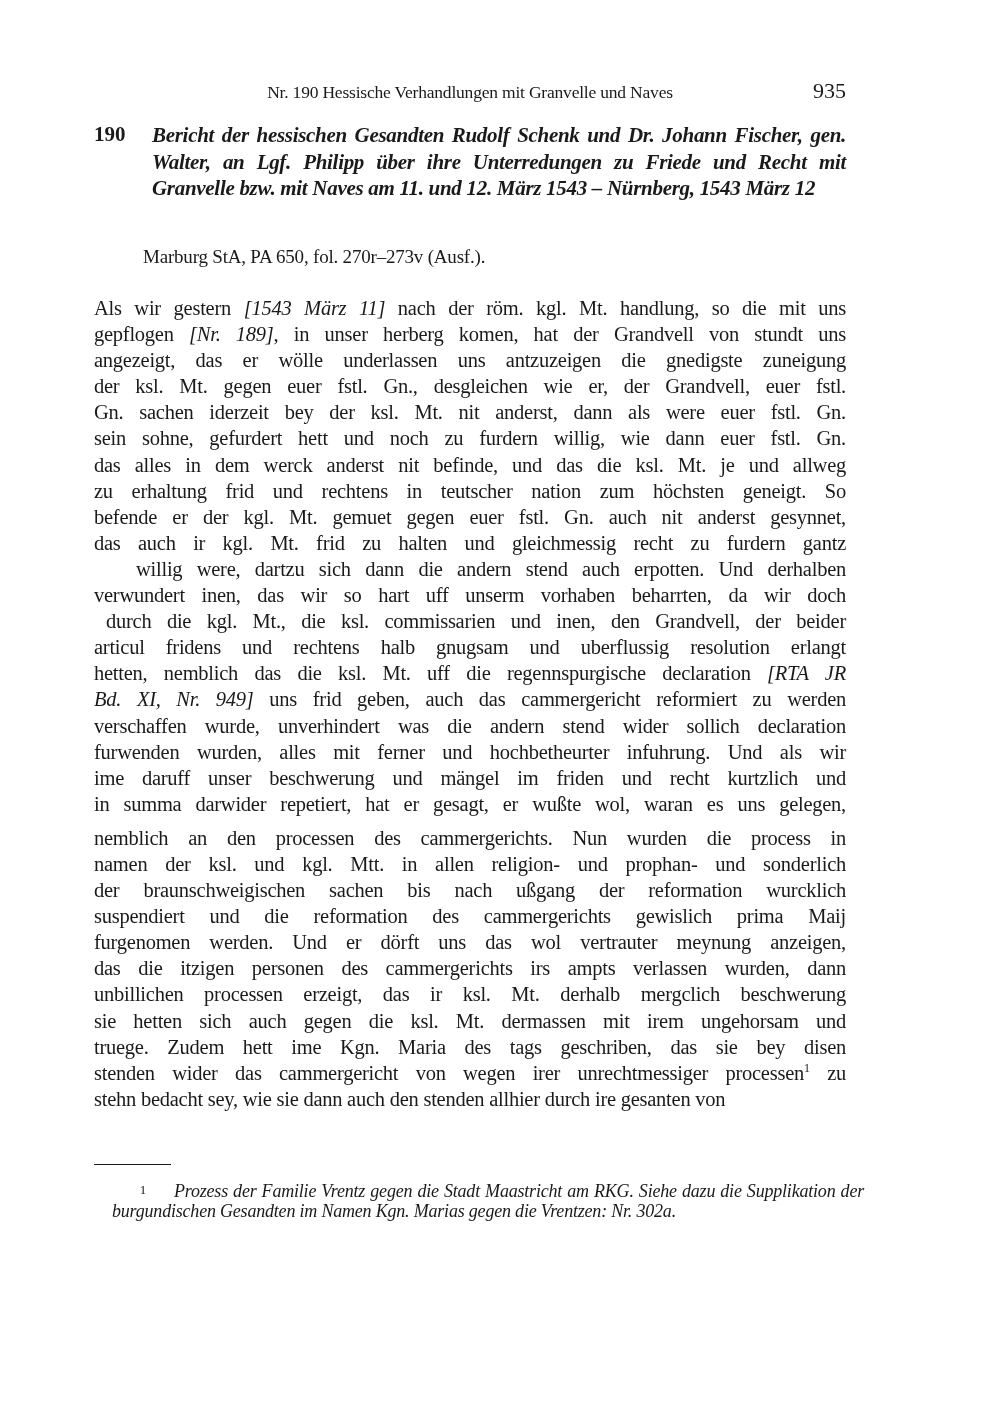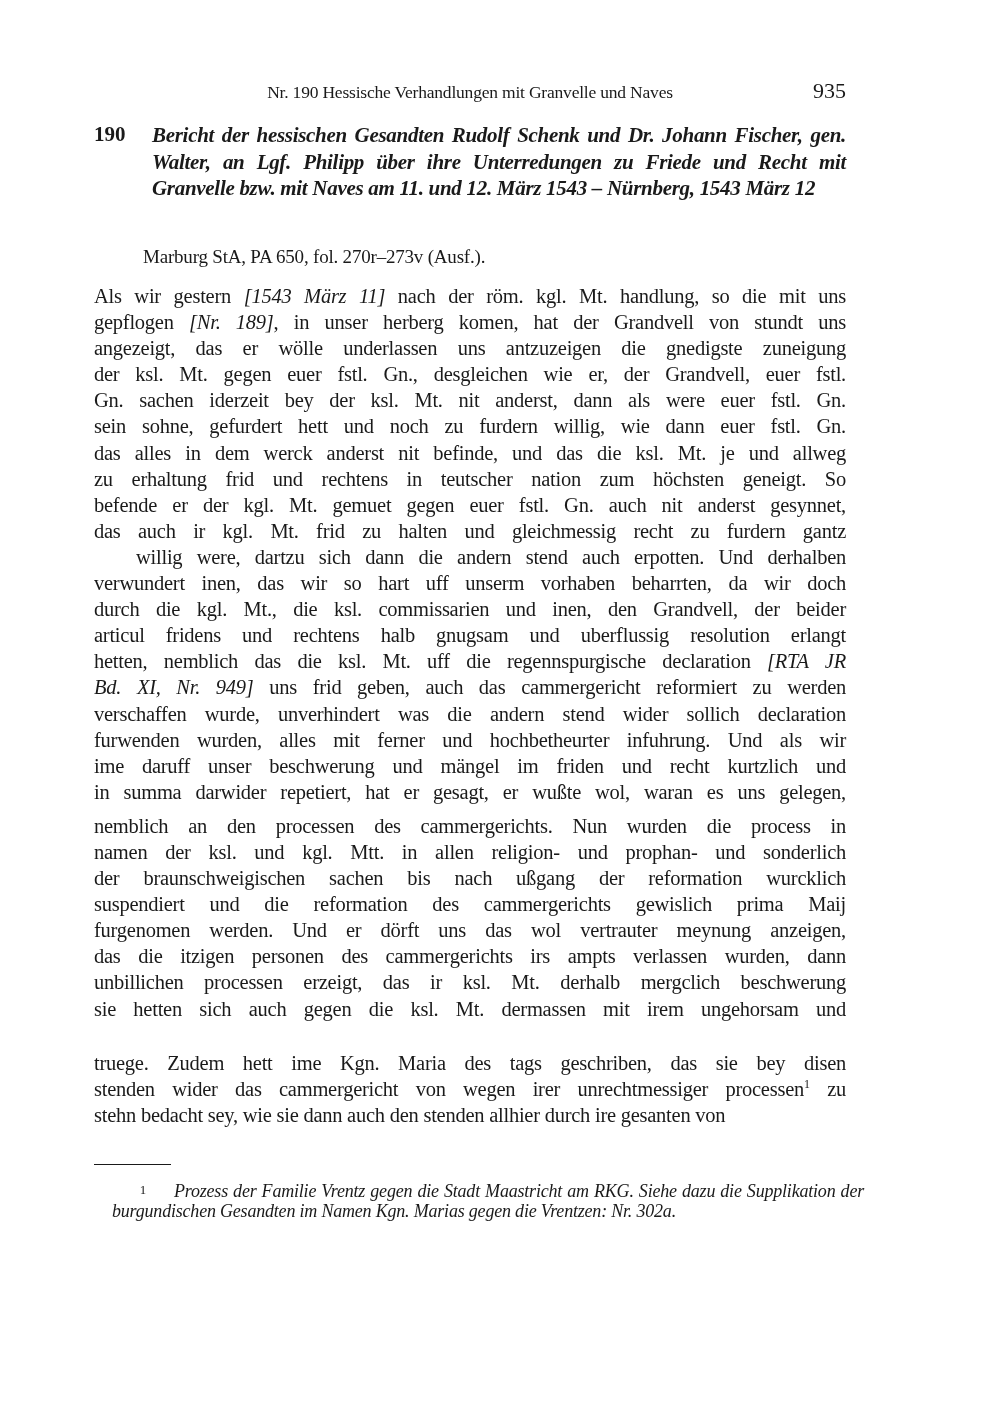--- a/index.html
+++ b/index.html
@@ -64,49 +64,49 @@
   </div>
 
   <div class="doc-head">
     <span class="doc-number">190</span>
     <div class="doc-title">Bericht der hessischen Gesandten Rudolf Schenk und Dr. Johann Fischer, gen. Walter, an Lgf. Philipp über ihre Unterredungen zu Friede und Recht mit Granvelle bzw. mit Naves am 11. und 12. März 1543 – Nürnberg, 1543 März 12</div>
   </div>
 
   <div class="source">Marburg StA, PA 650, fol. 270r–273v (Ausf.).</div>
 
   <div class="body-text" id="body-text">
-      <span class="line" style="white-space: normal;"><span>Als wir gestern </span><span class="ref">[1543 März 11]</span><span> nach der röm. kgl. Mt. handlung, so die mit uns</span></span>
+      <span class="line" style="white-space: normal; margin-top: 12px;"><span>Als wir gestern </span><span class="ref">[1543 März 11]</span><span> nach der röm. kgl. Mt. handlung, so die mit uns</span></span>
       <span class="line" style="white-space: normal;"><span>gepflogen </span><span class="ref">[Nr. 189]</span><span>, in unser herberg komen, hat der Grandvell von stundt uns</span></span>
       <span class="line" style="white-space: normal;"><span>angezeigt, das er wölle underlassen uns antzuzeigen die gnedigste zuneigung</span></span>
       <span class="line" style="white-space: normal;"><span>der ksl. Mt. gegen euer fstl. Gn., desgleichen wie er, der Grandvell, euer fstl.</span></span>
       <span class="line" style="white-space: normal;"><span>Gn. sachen iderzeit bey der ksl. Mt. nit anderst, dann als were euer fstl. Gn.</span></span>
       <span class="line" style="white-space: normal;"><span>sein sohne, gefurdert hett und noch zu furdern willig, wie dann euer fstl. Gn.</span></span>
       <span class="line" style="white-space: normal;"><span>das alles in dem werck anderst nit befinde, und das die ksl. Mt. je und allweg</span></span>
       <span class="line" style="white-space: normal;"><span>zu erhaltung frid und rechtens in teutscher nation zum höchsten geneigt. So</span></span>
       <span class="line" style="white-space: normal;"><span>befende er der kgl. Mt. gemuet gegen euer fstl. Gn. auch nit anderst gesynnet,</span></span>
       <span class="line" style="white-space: normal;"><span>das auch ir kgl. Mt. frid zu halten und gleichmessig recht zu furdern gantz</span></span>
       <span class="line" style="white-space: normal; margin-left: 42px;"><span>willig were, dartzu sich dann die andern stend auch erpotten. Und derhalben</span></span>
       <span class="line" style="white-space: normal;"><span>verwundert inen, das wir so hart uff unserm vorhaben beharrten, da wir doch</span></span>
-      <span class="line" style="white-space: normal;"><span>durch die kgl. Mt., die ksl. commissarien und inen, den Grandvell, der beider</span></span>
+      <span class="line" style="white-space: normal; margin-left: 12px;"><span>durch die kgl. Mt., die ksl. commissarien und inen, den Grandvell, der beider</span></span>
       <span class="line" style="white-space: normal;"><span>articul fridens und rechtens halb gnugsam und uberflussig resolution erlangt</span></span>
       <span class="line" style="white-space: normal;"><span>hetten, nemblich das die ksl. Mt. uff die regennspurgische declaration </span><span class="ref">[RTA JR</span></span>
       <span class="line" style="white-space: normal;"><span class="ref">Bd. XI, Nr. 949]</span><span> uns frid geben, auch das cammergericht reformiert zu werden</span></span>
       <span class="line" style="white-space: normal;"><span>verschaffen wurde, unverhindert was die andern stend wider sollich declaration</span></span>
       <span class="line" style="white-space: normal;"><span>furwenden wurden, alles mit ferner und hochbetheurter infuhrung. Und als wir</span></span>
       <span class="line" style="white-space: normal;"><span>ime daruff unser beschwerung und mängel im friden und recht kurtzlich und</span></span>
       <span class="line" style="white-space: normal;"><span>in summa darwider repetiert, hat er gesagt, er wußte wol, waran es uns gelegen,</span></span>
       <span class="line" style="white-space: normal; margin-top: 8px;"><span>nemblich an den processen des cammergerichts. Nun wurden die process in</span></span>
       <span class="line" style="white-space: normal;"><span>namen der ksl. und kgl. Mtt. in allen religion- und prophan- und sonderlich</span></span>
       <span class="line" style="white-space: normal;"><span>der braunschweigischen sachen bis nach ußgang der reformation wurcklich</span></span>
       <span class="line" style="white-space: normal;"><span>suspendiert und die reformation des cammergerichts gewislich prima Maij</span></span>
       <span class="line" style="white-space: normal;"><span>furgenomen werden. Und er dörft uns das wol vertrauter meynung anzeigen,</span></span>
       <span class="line" style="white-space: normal;"><span>das die itzigen personen des cammergerichts irs ampts verlassen wurden, dann</span></span>
       <span class="line" style="white-space: normal;"><span>unbillichen processen erzeigt, das ir ksl. Mt. derhalb mergclich beschwerung</span></span>
       <span class="line" style="white-space: normal;"><span>sie hetten sich auch gegen die ksl. Mt. dermassen mit irem ungehorsam und</span></span>
-      <span class="line" style="white-space: normal; margin-top: 28px;"><span>truege. Zudem hett ime Kgn. Maria des tags geschriben, das sie bey disen</span></span>
+      <span class="line" style="white-space: normal;"><span>truege. Zudem hett ime Kgn. Maria des tags geschriben, das sie bey disen</span></span>
       <span class="line" style="white-space: normal;"><span>stenden wider das cammergericht von wegen irer unrechtmessiger processen</span><sup class="fn">1</sup><span> zu</span></span>
       <span class="line last" style="white-space: normal;"><span>stehn bedacht sey, wie sie dann auch den stenden allhier durch ire gesanten von</span></span>
     </div>
 
   <div class="footnote-rule"></div>
 
   <div class="footnotes" id="footnotes">
       <div><span class="fn-mark">1</span><span>Prozess der Familie Vrentz gegen die Stadt Maastricht am RKG. Siehe dazu die Supplikation der burgundischen Gesandten im Namen Kgn. Marias gegen die Vrentzen: Nr. 302a.</span></div>
     </div>
 

